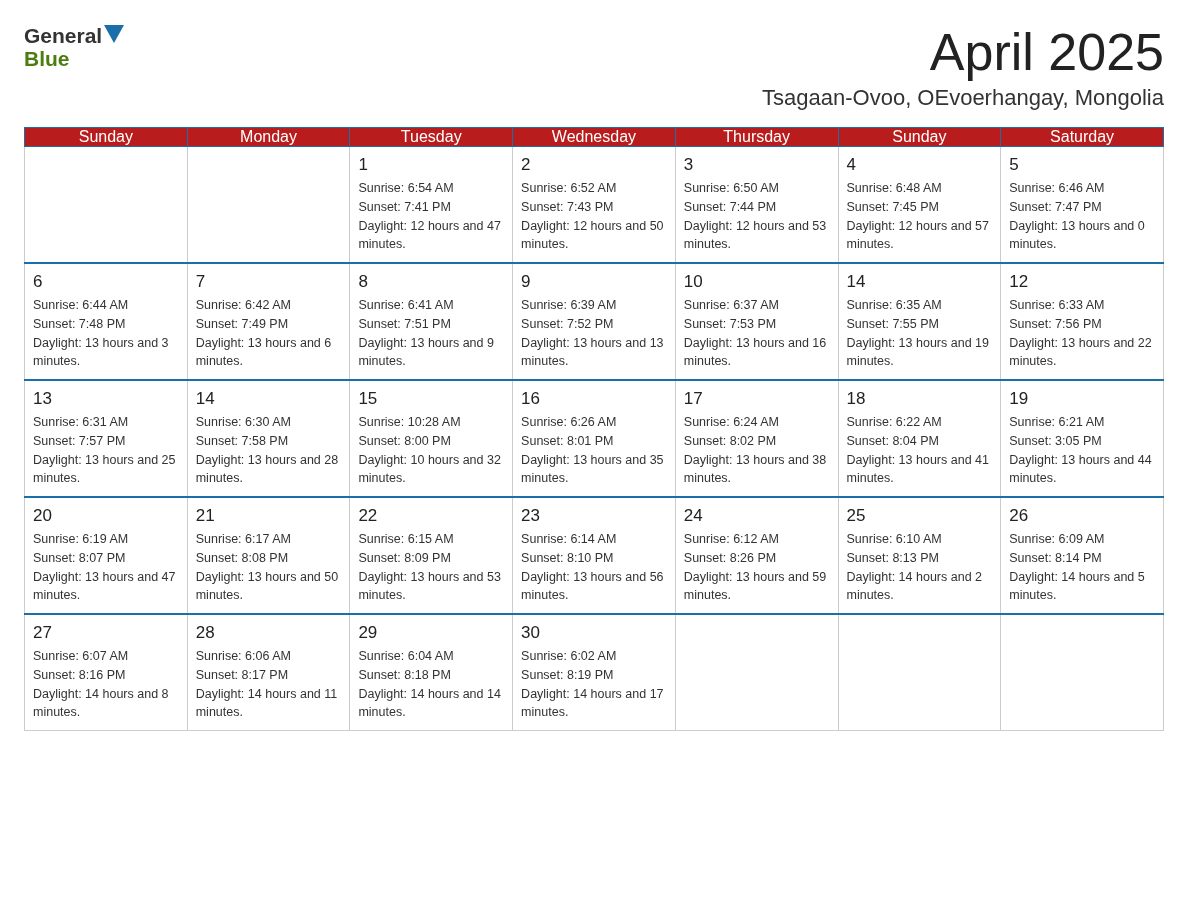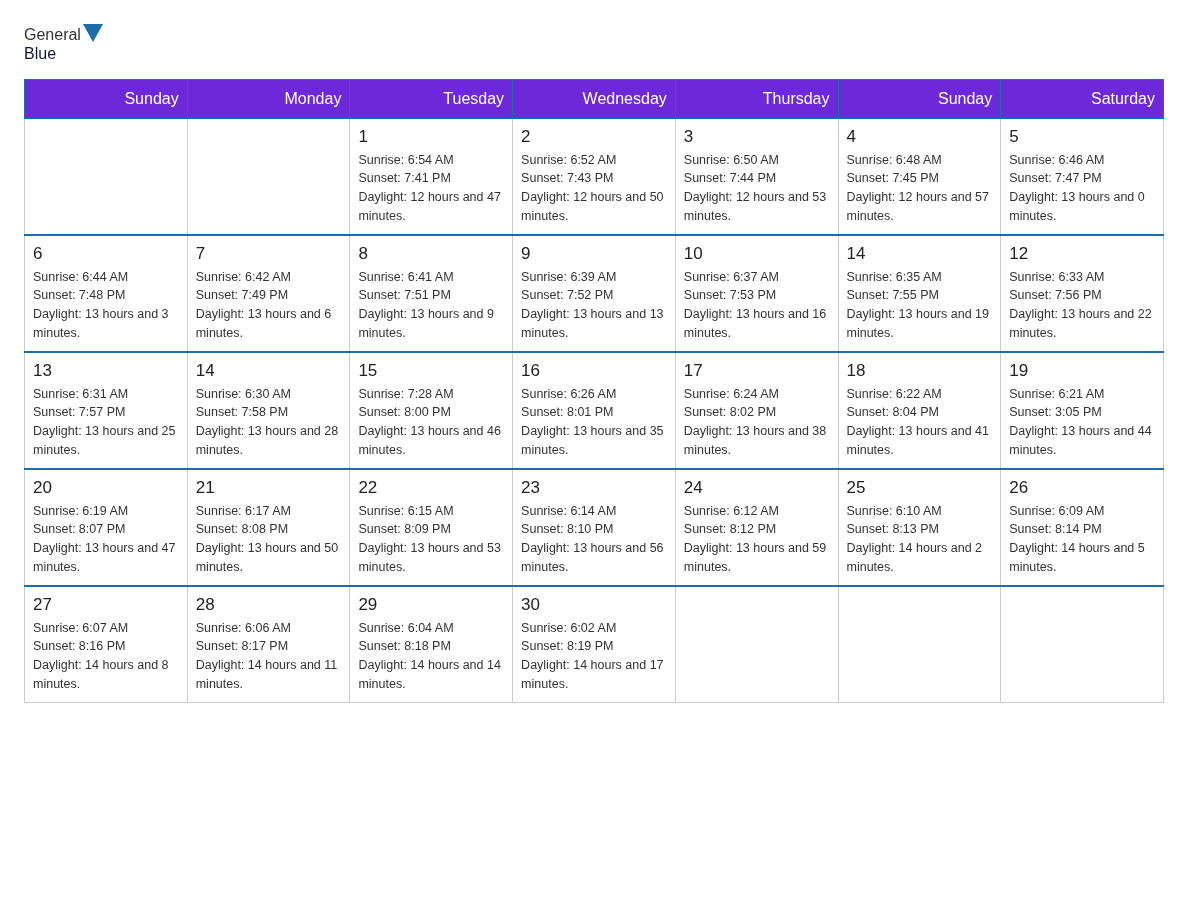--- a/index.html
+++ b/index.html
@@ -13,39 +13,39 @@
     .header-area {
       display: flex;
       justify-content: space-between;
       align-items: flex-start;
       margin-bottom: 16px;
     }
     .logo {
       display: flex;
       align-items: center;
       gap: 0;
-      font-size: 16px;
-      font-weight: normal;
+      font-size: 21px;
+      font-weight: bold;
       line-height: 1.1;
     }
     .logo-general {
       color: #333;
     }
     .logo-triangle {
       display: inline-block;
       width: 0;
       height: 0;
       border-left: 10px solid transparent;
       border-right: 10px solid transparent;
       border-top: 18px solid #1a6fa8;
       margin-left: 2px;
       margin-bottom: 3px;
     }
     .logo-blue {
-      color: #0f172a;
+      color: #4d7c0f;
     }
     .logo-text-wrap {
       display: flex;
       flex-direction: column;
       align-items: flex-start;
     }
     .logo-row1 { display: flex; align-items: center; }
     .title-area {
       text-align: right;
     }
@@ -60,26 +60,26 @@
       color: #333;
       font-weight: normal;
       margin-top: 4px;
     }
     .calendar {
       width: 100%;
       border-collapse: collapse;
       table-layout: fixed;
     }
     .calendar th {
-      background-color: #6d28d9;
+      background-color: #b91c1c;
       color: #fff;
-      padding: 10px 8px;
+      padding: 0 8px;
       font-size: 16px;
       font-weight: normal;
-      text-align: right;
+      text-align: center;
       border: 1px solid #1a6fa8;
     }
     .calendar td {
       vertical-align: top;
       border: 1px solid #ccc;
       padding: 8px;
       min-height: 90px;
       height: 110px;
     }
     .day-number {
@@ -109,20 +109,24 @@
 <div class="header-area">
   <div class="logo">
     <div class="logo-text-wrap">
       <div class="logo-row1">
         <span class="logo-general">General</span>
         <span class="logo-triangle"></span>
       </div>
       <span class="logo-blue">Blue</span>
     </div>
   </div>
+  <div class="title-area">
+    <div class="month-title">April 2025</div>
+    <div class="location-title">Tsagaan-Ovoo, OEvoerhangay, Mongolia</div>
+  </div>
 </div>
 
 <table class="calendar">
   <thead>
     <tr>
     <th>Sunday</th>
         <th>Monday</th>
         <th>Tuesday</th>
         <th>Wednesday</th>
         <th>Thursday</th>
@@ -189,21 +193,21 @@
         <td>
           <div class="day-number">13</div>
           <div class="day-info"><span>Sunrise: 6:31 AM</span><br><span>Sunset: 7:57 PM</span><br><span>Daylight: 13 hours and 25 minutes.</span></div>
         </td>
         <td>
           <div class="day-number">14</div>
           <div class="day-info"><span>Sunrise: 6:30 AM</span><br><span>Sunset: 7:58 PM</span><br><span>Daylight: 13 hours and 28 minutes.</span></div>
         </td>
         <td>
           <div class="day-number">15</div>
-          <div class="day-info"><span>Sunrise: 7:28 AM</span><br><span>Sunset: 8:00 PM</span><br><span>Daylight: 13 hours and 46 minutes.</span></div>
+          <div class="day-info"><span>Sunrise: 10:28 AM</span><br><span>Sunset: 8:00 PM</span><br><span>Daylight: 10 hours and 32 minutes.</span></div>
         </td>
         <td>
           <div class="day-number">16</div>
           <div class="day-info"><span>Sunrise: 6:26 AM</span><br><span>Sunset: 8:01 PM</span><br><span>Daylight: 13 hours and 35 minutes.</span></div>
         </td>
         <td>
           <div class="day-number">17</div>
           <div class="day-info"><span>Sunrise: 6:24 AM</span><br><span>Sunset: 8:02 PM</span><br><span>Daylight: 13 hours and 38 minutes.</span></div>
         </td>
         <td>
@@ -227,21 +231,21 @@
         <td>
           <div class="day-number">22</div>
           <div class="day-info"><span>Sunrise: 6:15 AM</span><br><span>Sunset: 8:09 PM</span><br><span>Daylight: 13 hours and 53 minutes.</span></div>
         </td>
         <td>
           <div class="day-number">23</div>
           <div class="day-info"><span>Sunrise: 6:14 AM</span><br><span>Sunset: 8:10 PM</span><br><span>Daylight: 13 hours and 56 minutes.</span></div>
         </td>
         <td>
           <div class="day-number">24</div>
-          <div class="day-info"><span>Sunrise: 6:12 AM</span><br><span>Sunset: 8:12 PM</span><br><span>Daylight: 13 hours and 59 minutes.</span></div>
+          <div class="day-info"><span>Sunrise: 6:12 AM</span><br><span>Sunset: 8:26 PM</span><br><span>Daylight: 13 hours and 59 minutes.</span></div>
         </td>
         <td>
           <div class="day-number">25</div>
           <div class="day-info"><span>Sunrise: 6:10 AM</span><br><span>Sunset: 8:13 PM</span><br><span>Daylight: 14 hours and 2 minutes.</span></div>
         </td>
         <td>
           <div class="day-number">26</div>
           <div class="day-info"><span>Sunrise: 6:09 AM</span><br><span>Sunset: 8:14 PM</span><br><span>Daylight: 14 hours and 5 minutes.</span></div>
         </td>
       </tr>

